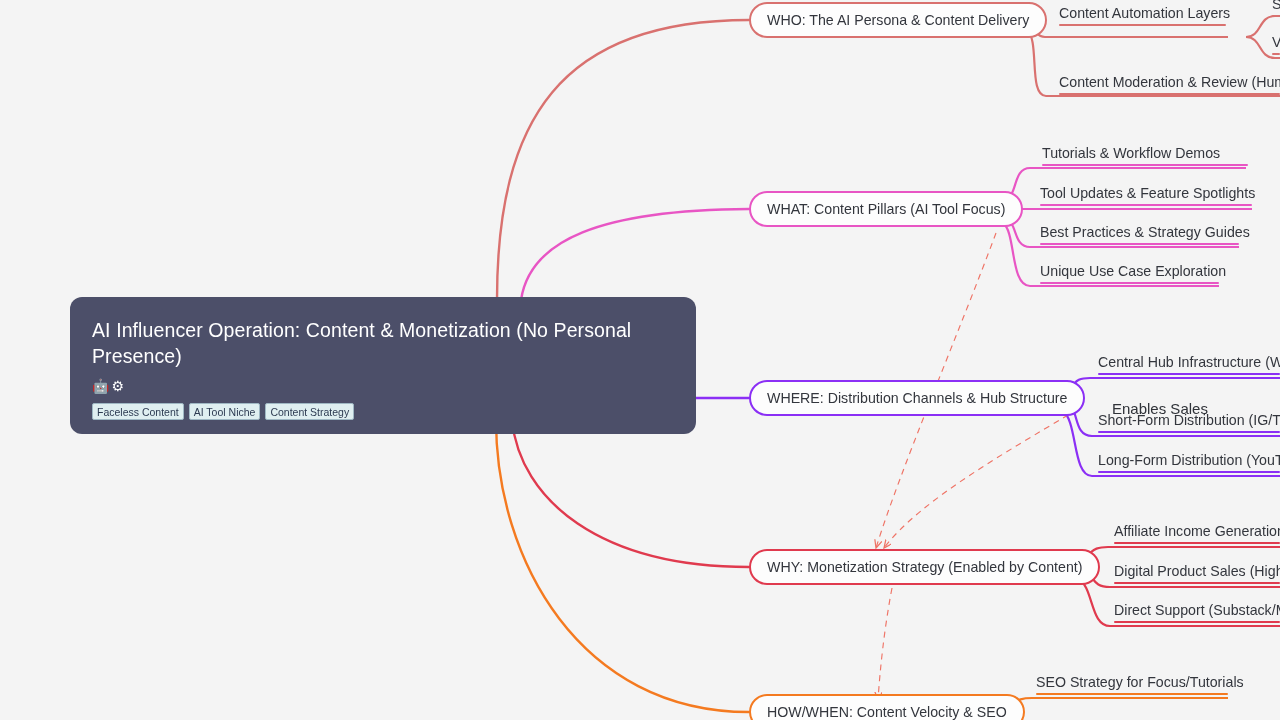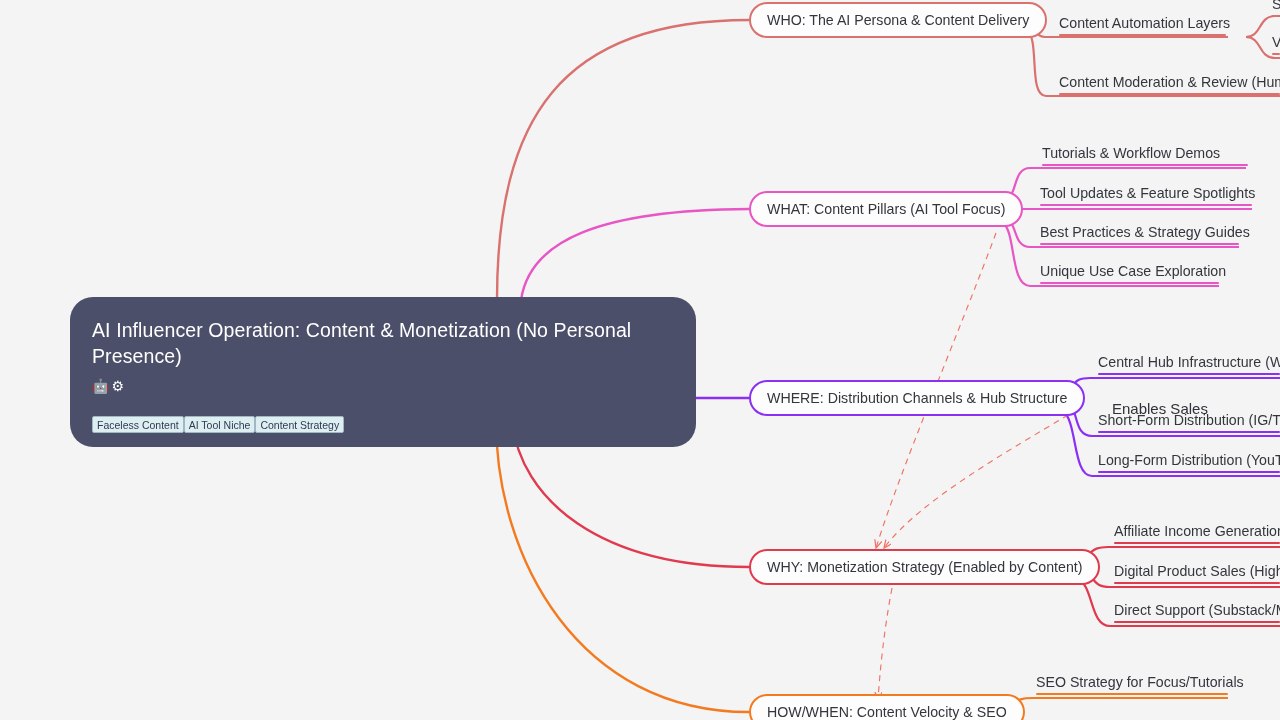--- a/index.html
+++ b/index.html
@@ -8,31 +8,31 @@
     background:#f4f4f4;
     font-family:"Liberation Sans", sans-serif;
     -webkit-font-smoothing:antialiased;
   }
   #canvas{position:absolute;inset:0;width:1280px;height:720px;}
   svg.wires{position:absolute;left:0;top:0;width:1280px;height:720px;pointer-events:none;}
 
   
   .root-node{
     position:absolute;left:70px;top:297px;width:626px;
-    background:#4c4f69;border-radius:23px;
+    background:#4c4f69;border-radius:12px;
     padding:20px 22px 14px 22px;box-sizing:border-box;
     color:#ffffff;
   }
   .root-title{
     font-size:19.5px;line-height:26px;font-weight:400;color:#ffffff;
     letter-spacing:.1px;
   }
   .root-icons{margin-top:9px;font-size:14px;line-height:16px;letter-spacing:2px;}
   .root-icons span{display:inline-block;}
-  .root-tags{margin-top:22px;display:flex;}
+  .root-tags{margin-top:9px;display:flex;gap:5px;}
   .tag{
     background:#dfeff1;color:#2d3b52;border:1px solid #9fb8c4;
     font-size:10.5px;line-height:12px;padding:1.5px 4px;border-radius:2px;
     white-space:nowrap;
   }
 
   
   .pill{
     position:absolute;background:#fdfdfd;border:2.2px solid #888;
     border-radius:22px;height:36px;display:flex;align-items:center;
@@ -128,21 +128,21 @@
   <div class="pill who" style="left:749px;top:2px;">WHO: The AI Persona &amp; Content Delivery</div>
 
   <div class="pill what" style="left:749px;top:191px;">WHAT: Content Pillars (AI Tool Focus)</div>
 
   <div class="pill where" style="left:749px;top:380px;">WHERE: Distribution Channels &amp; Hub Structure</div>
 
   <div class="pill why" style="left:749px;top:549px;">WHY: Monetization Strategy (Enabled by Content)</div>
 
   <div class="pill how" style="left:749px;top:694px;">HOW/WHEN: Content Velocity &amp; SEO</div>
 
-  <div class="leaf c-who" style="left:1059px;top:15px;width:167px;">
+  <div class="leaf c-who" style="left:1059px;top:5px;width:167px;">
     <span>Content Automation Layers</span>
     <span class="ul"></span>
   </div>
   <div class="leaf c-who" style="left:1059px;top:74px;width:221px;">
     <span>Content Moderation &amp; Review (Huma</span>
     <span class="ul"></span>
   </div>
   <div class="leaf c-who" style="left:1272px;top:-4px;width:8px;">
     <span>S</span>
     <span class="ul"></span>

